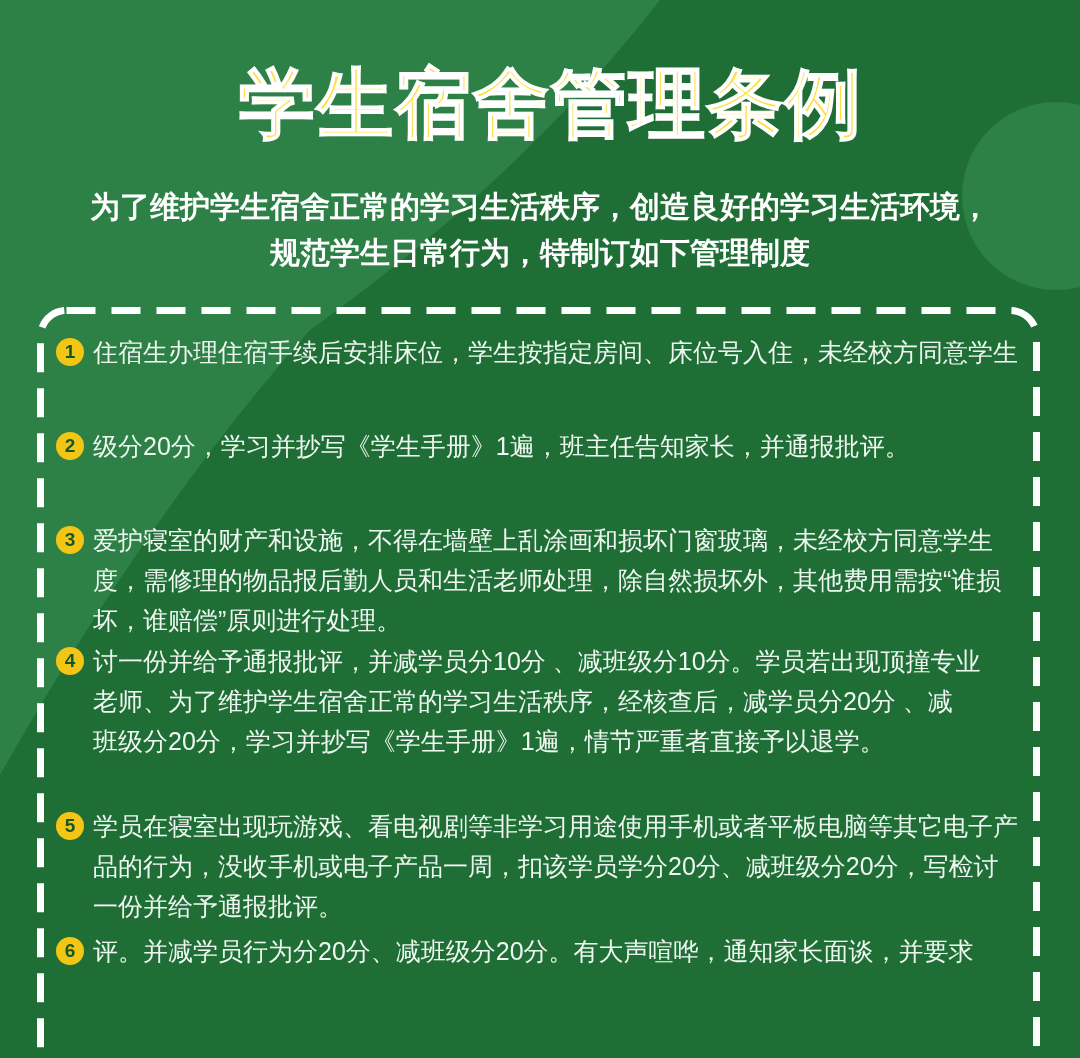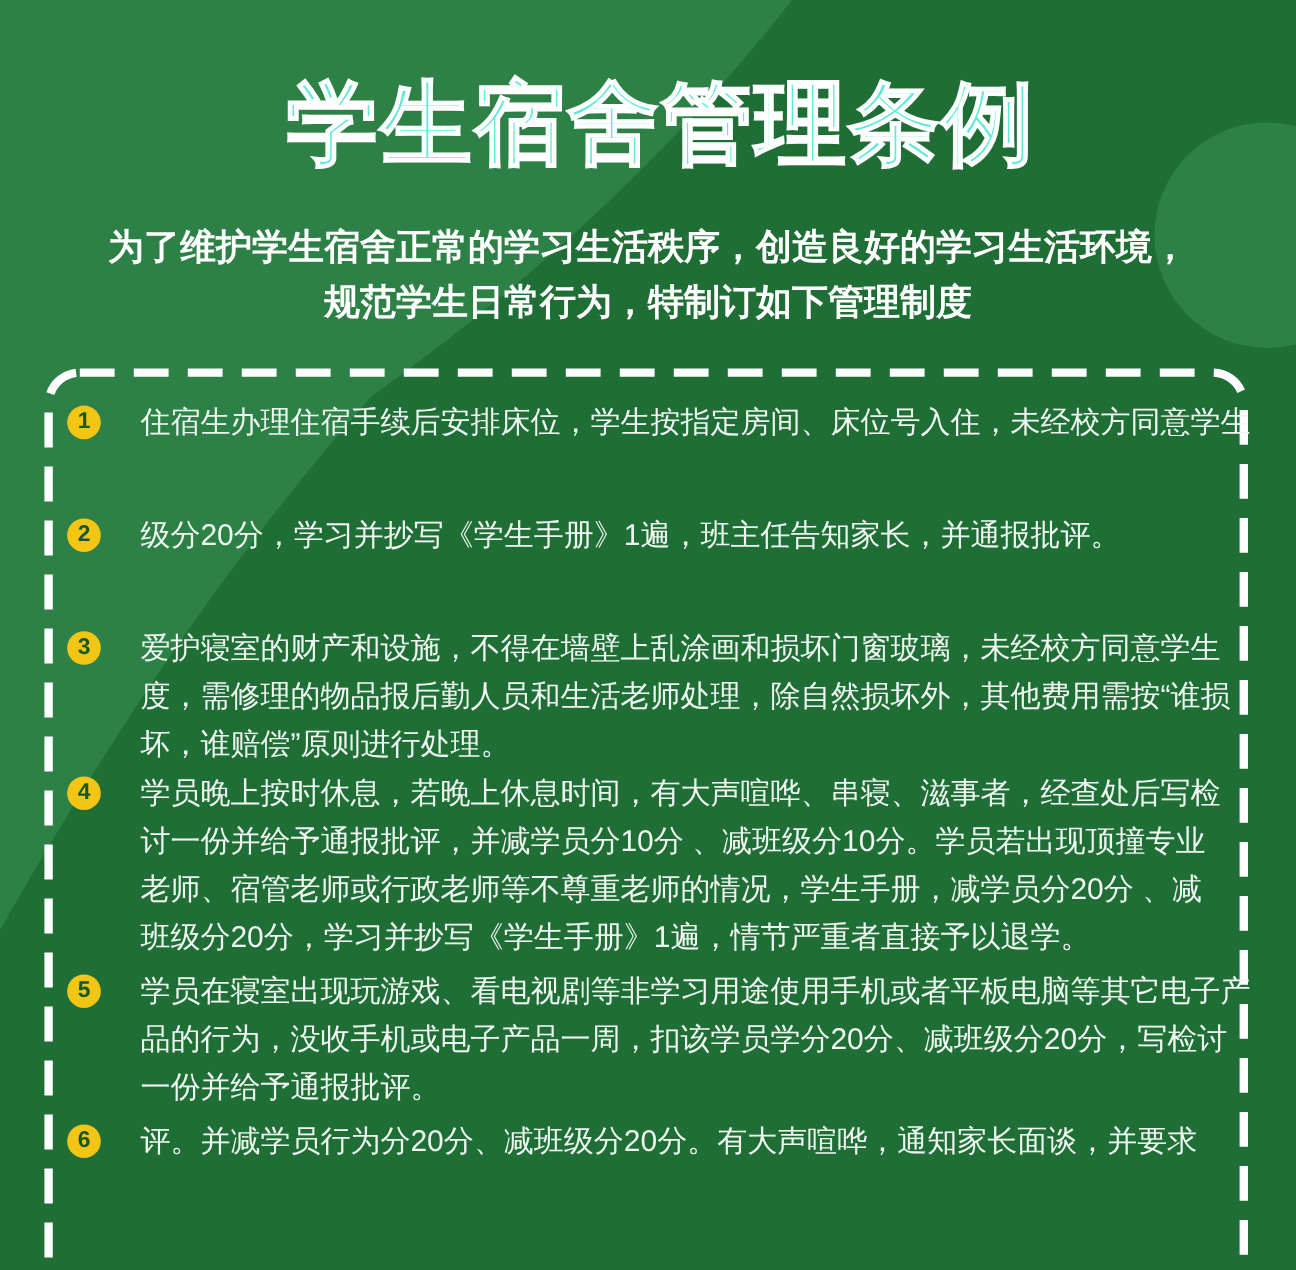--- a/index.html
+++ b/index.html
@@ -7,21 +7,21 @@
     width:1080px;height:1058px;
     position:relative;overflow:hidden;
     background:#1f6e36;
     font-family:"Liberation Sans","DejaVu Sans",sans-serif;
   }
   .bg-svg{position:absolute;inset:0;width:1080px;height:1058px;display:block;}
   .title{
     position:absolute;top:58px;left:0;width:1080px;
     text-align:center;
     padding-left:22px;box-sizing:border-box;
-    color:#5eead4;font-size:76px;font-weight:bold;
+    color:#fde047;font-size:76px;font-weight:bold;
     letter-spacing:2px;line-height:92px;
     -webkit-text-stroke:1.5px #ffffff;
     white-space:nowrap;
   }
   .subtitle{
     position:absolute;top:184px;left:0;width:1080px;
     text-align:center;color:#ffffff;
     font-size:30px;font-weight:bold;line-height:46px;
   }
   .subtitle .sub-line{white-space:nowrap;}
@@ -29,21 +29,21 @@
   .rule{position:absolute;display:flex;align-items:flex-start;}
   .badge{
     flex:0 0 auto;
     width:28px;height:28px;border-radius:50%;
     background:#f3c515;color:#14582a;
     font-size:19px;font-weight:bold;
     display:flex;align-items:center;justify-content:center;
     margin:6px 9px 0 0;
   }
   .rule-text{color:#eff7f1;font-size:25px;line-height:40px;}
-  .rule-text .line{white-space:nowrap;margin-left:24px;}
+  .rule-text .line{white-space:nowrap;}
   .r1{top:332px;} .r2{top:426px;} .r3{top:520px;}
   .r4{top:641px;} .r5{top:806px;} .r6{top:931px;}
 </style>
 </head>
 <body>
 
 <svg class="bg-svg" viewBox="0 0 1080 1058" xmlns="http://www.w3.org/2000/svg">
   <path d="M 0 0 L 660 0 Q 520 180 310 330 Q 150 510 0 775 Z" fill="#2d8046"></path>
   <circle cx="1056" cy="196" r="94" fill="#2d8046"></circle>
   <rect x="40.5" y="310.5" width="996" height="820" rx="26" fill="none" stroke="#ffffff" stroke-width="7" stroke-dasharray="29 16" stroke-linecap="butt"></rect>
@@ -77,23 +77,22 @@
     <div class="rule-text">
       <div class="line">爱护寝室的财产和设施，不得在墙壁上乱涂画和损坏门窗玻璃，未经校方同意学生</div>
       <div class="line">度，需修理的物品报后勤人员和生活老师处理，除自然损坏外，其他费用需按“谁损</div>
       <div class="line">坏，谁赔偿”原则进行处理。</div>
     </div>
   </div>
 
   <div class="rule r4">
     <div class="badge">4</div>
     <div class="rule-text">
-      <div class="line">学员晚上按时休息，若晚上休息时间，有大声喧哗、串寝、滋事者，经查处后写检</div>
       <div class="line">讨一份并给予通报批评，并减学员分10分 、减班级分10分。学员若出现顶撞专业</div>
-      <div class="line">老师、宿管老师或行政老师等不尊重老师的情况，学生手册，减学员分20分 、减</div>
+      <div class="line">老师、为了维护学生宿舍正常的学习生活秩序，经核查后，减学员分20分 、减</div>
       <div class="line">班级分20分，学习并抄写《学生手册》1遍，情节严重者直接予以退学。</div>
     </div>
   </div>
 
   <div class="rule r5">
     <div class="badge">5</div>
     <div class="rule-text">
       <div class="line">学员在寝室出现玩游戏、看电视剧等非学习用途使用手机或者平板电脑等其它电子产</div>
       <div class="line">品的行为，没收手机或电子产品一周，扣该学员学分20分、减班级分20分，写检讨</div>
       <div class="line">一份并给予通报批评。</div>

